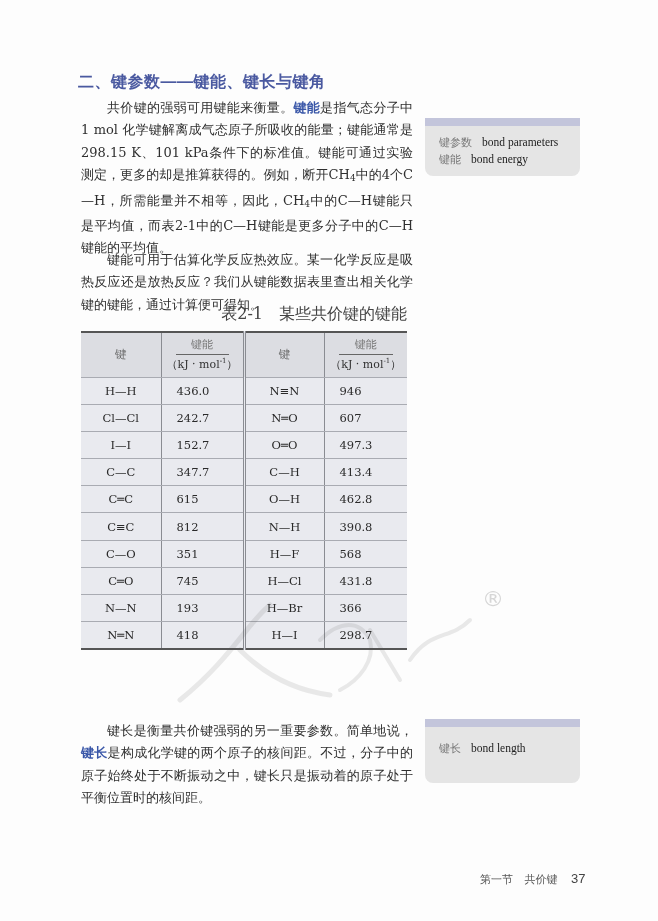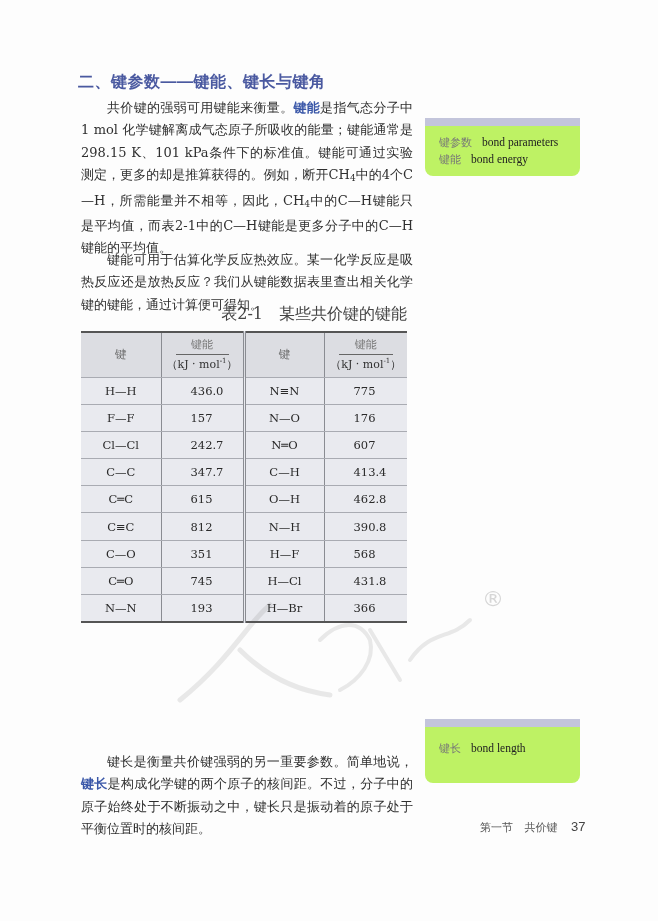--- a/index.html
+++ b/index.html
@@ -15,71 +15,71 @@
   .para {
     position: absolute; left: 81px; width: 332px;
     font-size: 13px; line-height: 22.4px; color: #2f2f2f;
     text-align: justify;
   }
   .para p { text-indent: 2em; }
   .para .term { color: #3a57a8; font-weight: bold; font-family: "DejaVu Sans", "Liberation Sans", sans-serif; }
   .sub { font-size: 9px; vertical-align: -2px; }
   #p1 { top: 97px; }
   #p2 { top: 249px; }
-  #p3 { top: 751px; }
+  #p3 { top: 720px; }
 
   .table-caption {
     position: absolute; left: 81px; width: 326px; top: 304px;
     text-align: right; font-size: 16px; color: #444;
   }
 
   table.bonds {
     position: absolute; left: 81px; top: 331px; width: 326px;
     border-collapse: collapse; font-size: 11.5px; color: #2a2a2a;
     background: #e9eaef;
   }
   table.bonds th, table.bonds td {
     text-align: center; border-left: 1px solid #8a8c92; border-bottom: 1px solid #a9abb2;
     height: 27.2px;
   }
   table.bonds tr > *:first-child { border-left: none; }
   table.bonds tr > *:nth-child(3) { border-left: 3px double #8a8c92; }
   table.bonds thead tr { border-top: 2px solid #555; }
   table.bonds thead th { height: 45px; background: #dcdde2; font-weight: normal; color: #6a6a6a; }
   table.bonds tbody tr:last-child td { border-bottom: 2px solid #555; }
-  table.bonds td.val { text-align: left; padding-left: 29px; }
+  table.bonds td.val { text-align: left; padding-left: 15px; }
   .hdr-top { display: block; font-size: 11px; color: #777; padding-bottom: 2px; border-bottom: 1px solid #666; margin: 0 14px; }
   .hdr-bot { display: block; font-size: 11px; color: #333; padding-top: 2px; }
   .hdr-bot sup { font-size: 7px; }
   col.c1 { width: 80px; } col.c2 { width: 83px; } col.c3 { width: 80px; } col.c4 { width: 83px; }
 
   .glossary {
     position: absolute; left: 425px; width: 155px;
-    background: #bef264; border-radius: 0 0 8px 8px;
+    background: #e5e5e5; border-radius: 0 0 8px 8px;
     border-top: 8px solid #c3c5db;
     padding: 8px 12px 8px 14px;
     font-size: 11px; line-height: 16px;
   }
   .glossary .g-row { white-space: nowrap; }
   .glossary .zh { color: #777; margin-right: 10px; font-size: 11px; }
   .glossary .en { color: #222; font-family: "Liberation Serif", serif; font-size: 11.5px; }
   #g1 { top: 118px; height: 58px; }
   #g2 { top: 719px; height: 64px; padding-top: 13px; }
 
   .watermark {
     position: absolute; left: 170px; top: 600px; width: 330px; height: 110px;
     pointer-events: none; opacity: 0.12;
   }
   .reg-mark {
     position: absolute; left: 482px; top: 586px; font-size: 22px; color: #d6d6d6;
     font-family: "DejaVu Sans", sans-serif;
   }
 
   .footer {
-    position: absolute; top: 819px; left: 480px;
+    position: absolute; top: 871px; left: 480px;
     font-size: 11px; color: #555;
   }
   .footer .sec { margin-right: 8px; }
   .footer .ch { margin-right: 10px; }
   .footer .pg { font-family: "Liberation Sans", sans-serif; font-size: 13px; color: #444; }
 </style>
 </head>
 <body>
 
 <h2 class="section-title">二、键参数——键能、键长与键角</h2>
@@ -115,35 +115,35 @@
         <span class="hdr-top">键能</span>
         <span class="hdr-bot"><span>（kJ · mol</span><sup>-1</sup><span>）</span></span>
       </th>
     </tr>
   </thead>
   <tbody>
     <tr>
         <td>H—H</td>
         <td class="val">436.0</td>
         <td>N≡N</td>
-        <td class="val">775</td>
-      </tr>
-    <tr>
-        <td>F—F</td>
-        <td class="val">157</td>
-        <td>N—O</td>
-        <td class="val">176</td>
+        <td class="val">946</td>
       </tr>
     <tr>
         <td>Cl—Cl</td>
         <td class="val">242.7</td>
         <td>N═O</td>
         <td class="val">607</td>
       </tr>
     <tr>
+        <td>I—I</td>
+        <td class="val">152.7</td>
+        <td>O═O</td>
+        <td class="val">497.3</td>
+      </tr>
+    <tr>
         <td>C—C</td>
         <td class="val">347.7</td>
         <td>C—H</td>
         <td class="val">413.4</td>
       </tr>
     <tr>
         <td>C═C</td>
         <td class="val">615</td>
         <td>O—H</td>
         <td class="val">462.8</td>
@@ -164,20 +164,26 @@
         <td>C═O</td>
         <td class="val">745</td>
         <td>H—Cl</td>
         <td class="val">431.8</td>
       </tr>
     <tr>
         <td>N—N</td>
         <td class="val">193</td>
         <td>H—Br</td>
         <td class="val">366</td>
+      </tr>
+    <tr>
+        <td>N═N</td>
+        <td class="val">418</td>
+        <td>H—I</td>
+        <td class="val">298.7</td>
       </tr>
   </tbody>
 </table>
 
 <div class="para" id="p3">
   <p><span>键长是衡量共价键强弱的另一重要参数。简单地说，</span><span class="term">键长</span><span>是构成化学键的两个原子的核间距。不过，分子中的原子始终处于不断振动之中，键长只是振动着的原子处于平衡位置时的核间距。</span></p>
 </div>
 
 <aside class="glossary" id="g1">
   <div class="g-row">

